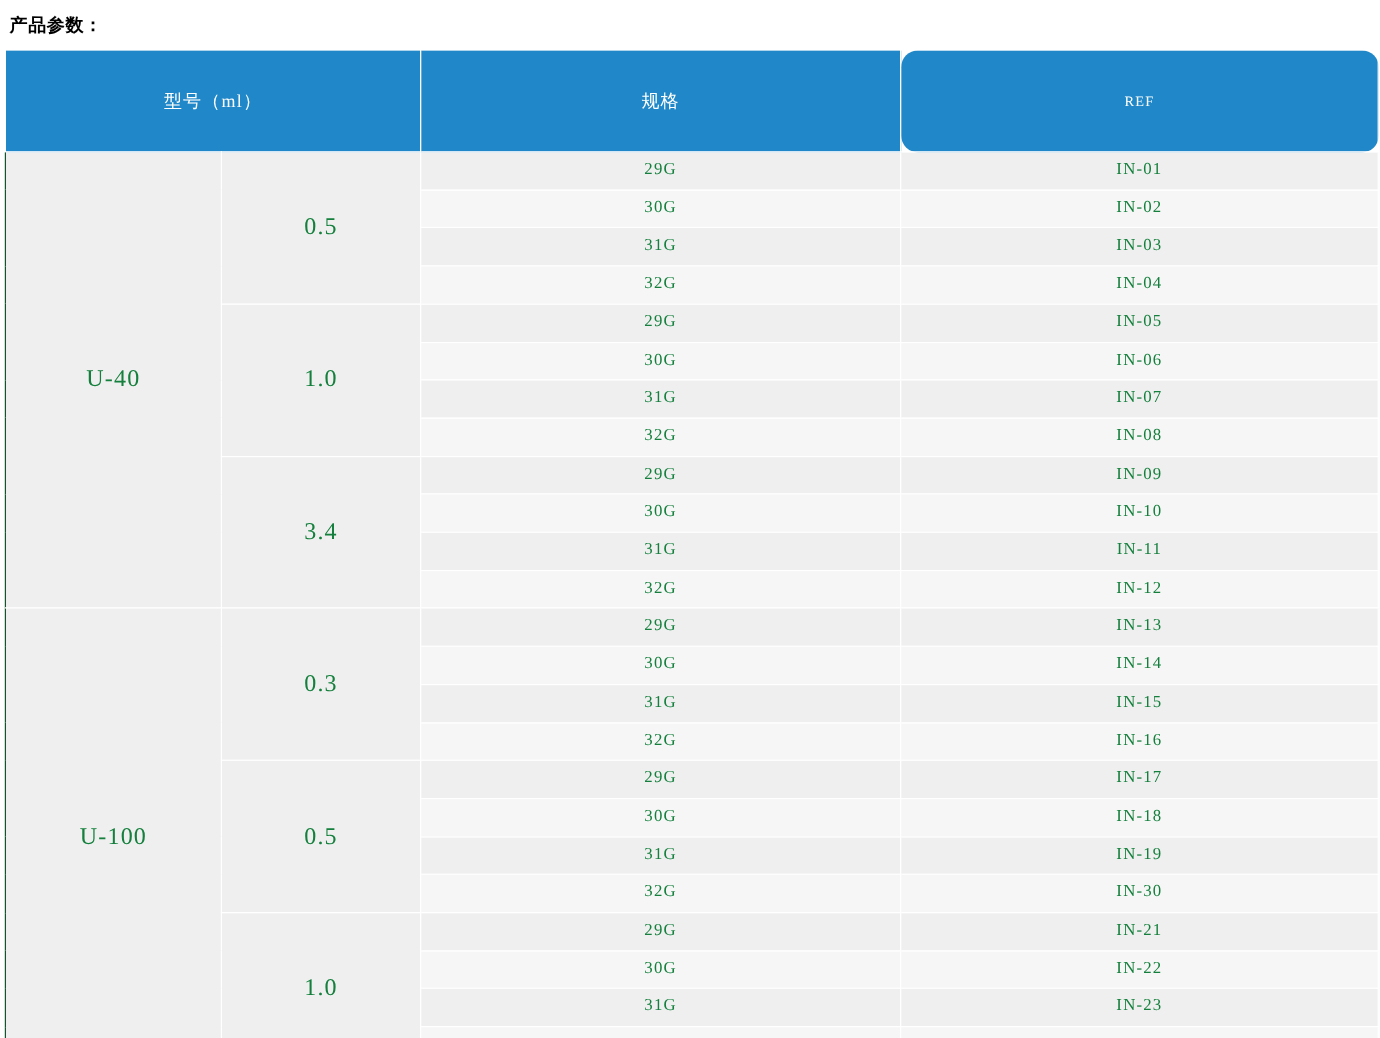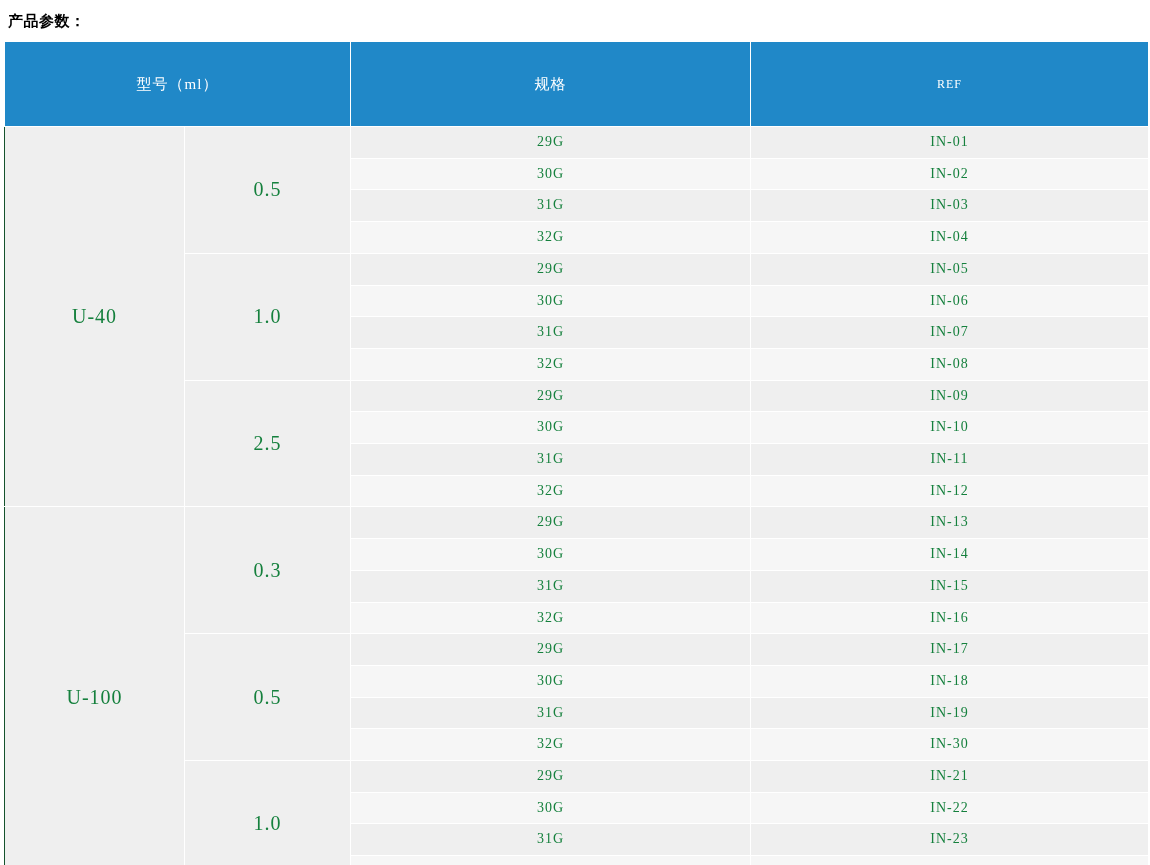--- a/index.html
+++ b/index.html
@@ -47,20 +47,21 @@
     height: 82px;
     border: 1px solid #ffffff;
     text-align: center;
     vertical-align: middle;
     letter-spacing: 1px;
     margin-top: 16px;
   }
   .spec-table th.th-ref {
     font-size: 12px;
     letter-spacing: 1px;
+    border-radius: 14px;
   }
   .spec-table td {
     border: 1px solid #ffffff;
     text-align: center;
     vertical-align: middle;
     font-size: 14px;
     letter-spacing: 1px;
     color: #15803d;
   }
   .spec-table td.model-cell,
@@ -133,21 +134,21 @@
         </tr>
         <tr>
           <td class="spec-cell">31G</td>
           <td class="ref-cell">IN-07</td>
         </tr>
         <tr class="alt">
           <td class="spec-cell">32G</td>
           <td class="ref-cell">IN-08</td>
         </tr>
         <tr>
-          <td class="size-cell" rowspan="4">2.5</td>
+          <td class="size-cell" rowspan="4">3.4</td>
           <td class="spec-cell">29G</td>
           <td class="ref-cell">IN-09</td>
         </tr>
         <tr class="alt">
           <td class="spec-cell">30G</td>
           <td class="ref-cell">IN-10</td>
         </tr>
         <tr>
           <td class="spec-cell">31G</td>
           <td class="ref-cell">IN-11</td>

